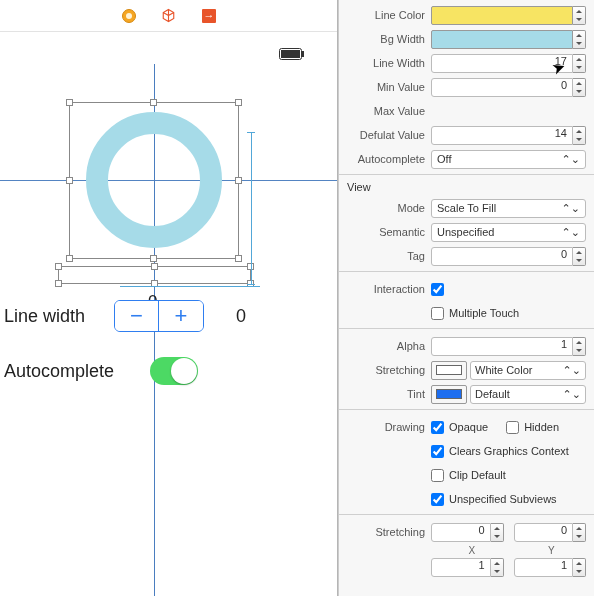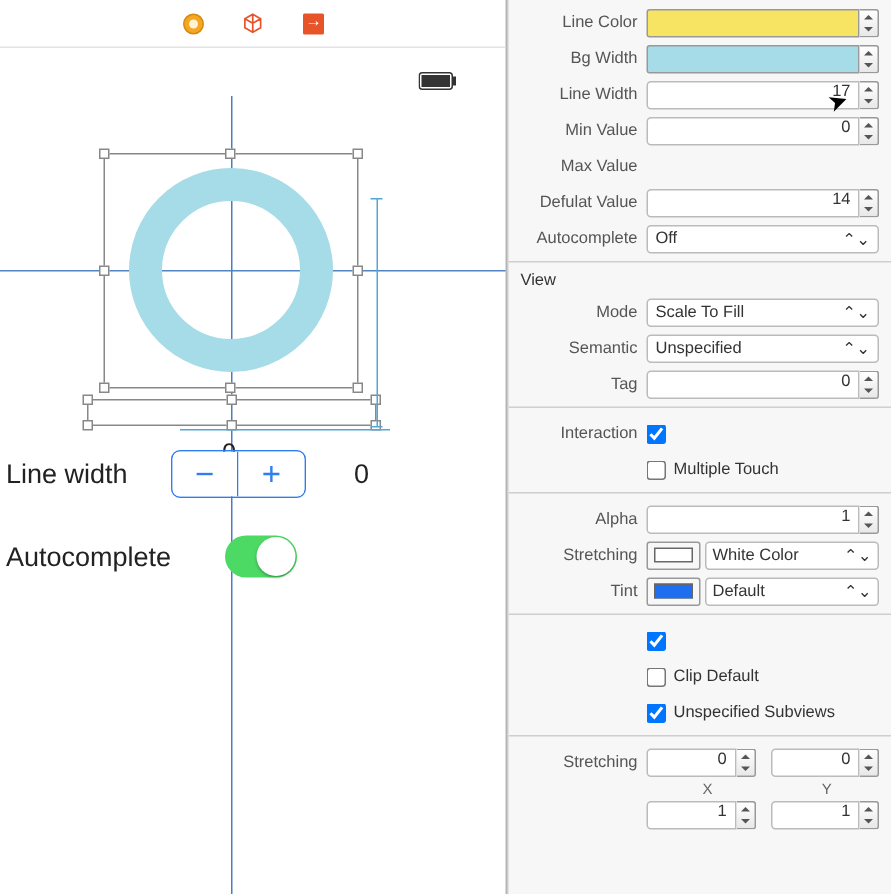--- a/index.html
+++ b/index.html
@@ -278,23 +278,37 @@
       <div class="sel">
           <span>Default</span>
           <span>⌃⌄</span>
         </div>
       </div>
     </div>
 
   <div class="hr"></div>
 
   <div class="row">
+      <span class="rl">Drawing</span>
+    <div style="flex:1; display:flex; gap:18px">
+      <div class="chkrow">
+          <input type="checkbox" class="chk" checked="" style="">
+          <span>Opaque</span>
+        </div>
+      <div class="chkrow">
+          <input type="checkbox" class="chk" style="">
+          <span>Hidden</span>
+        </div>
+    </div>
+    </div>
+  <div class="row">
       <span class="rl"></span>
       <div class="chkrow">
         <input type="checkbox" class="chk" checked="" style="">
+        <span>Clears Graphics Context</span>
       </div>
     </div>
   <div class="row">
       <span class="rl"></span>
       <div class="chkrow">
         <input type="checkbox" class="chk" style="">
         <span>Clip Default</span>
       </div>
     </div>
   <div class="row">

